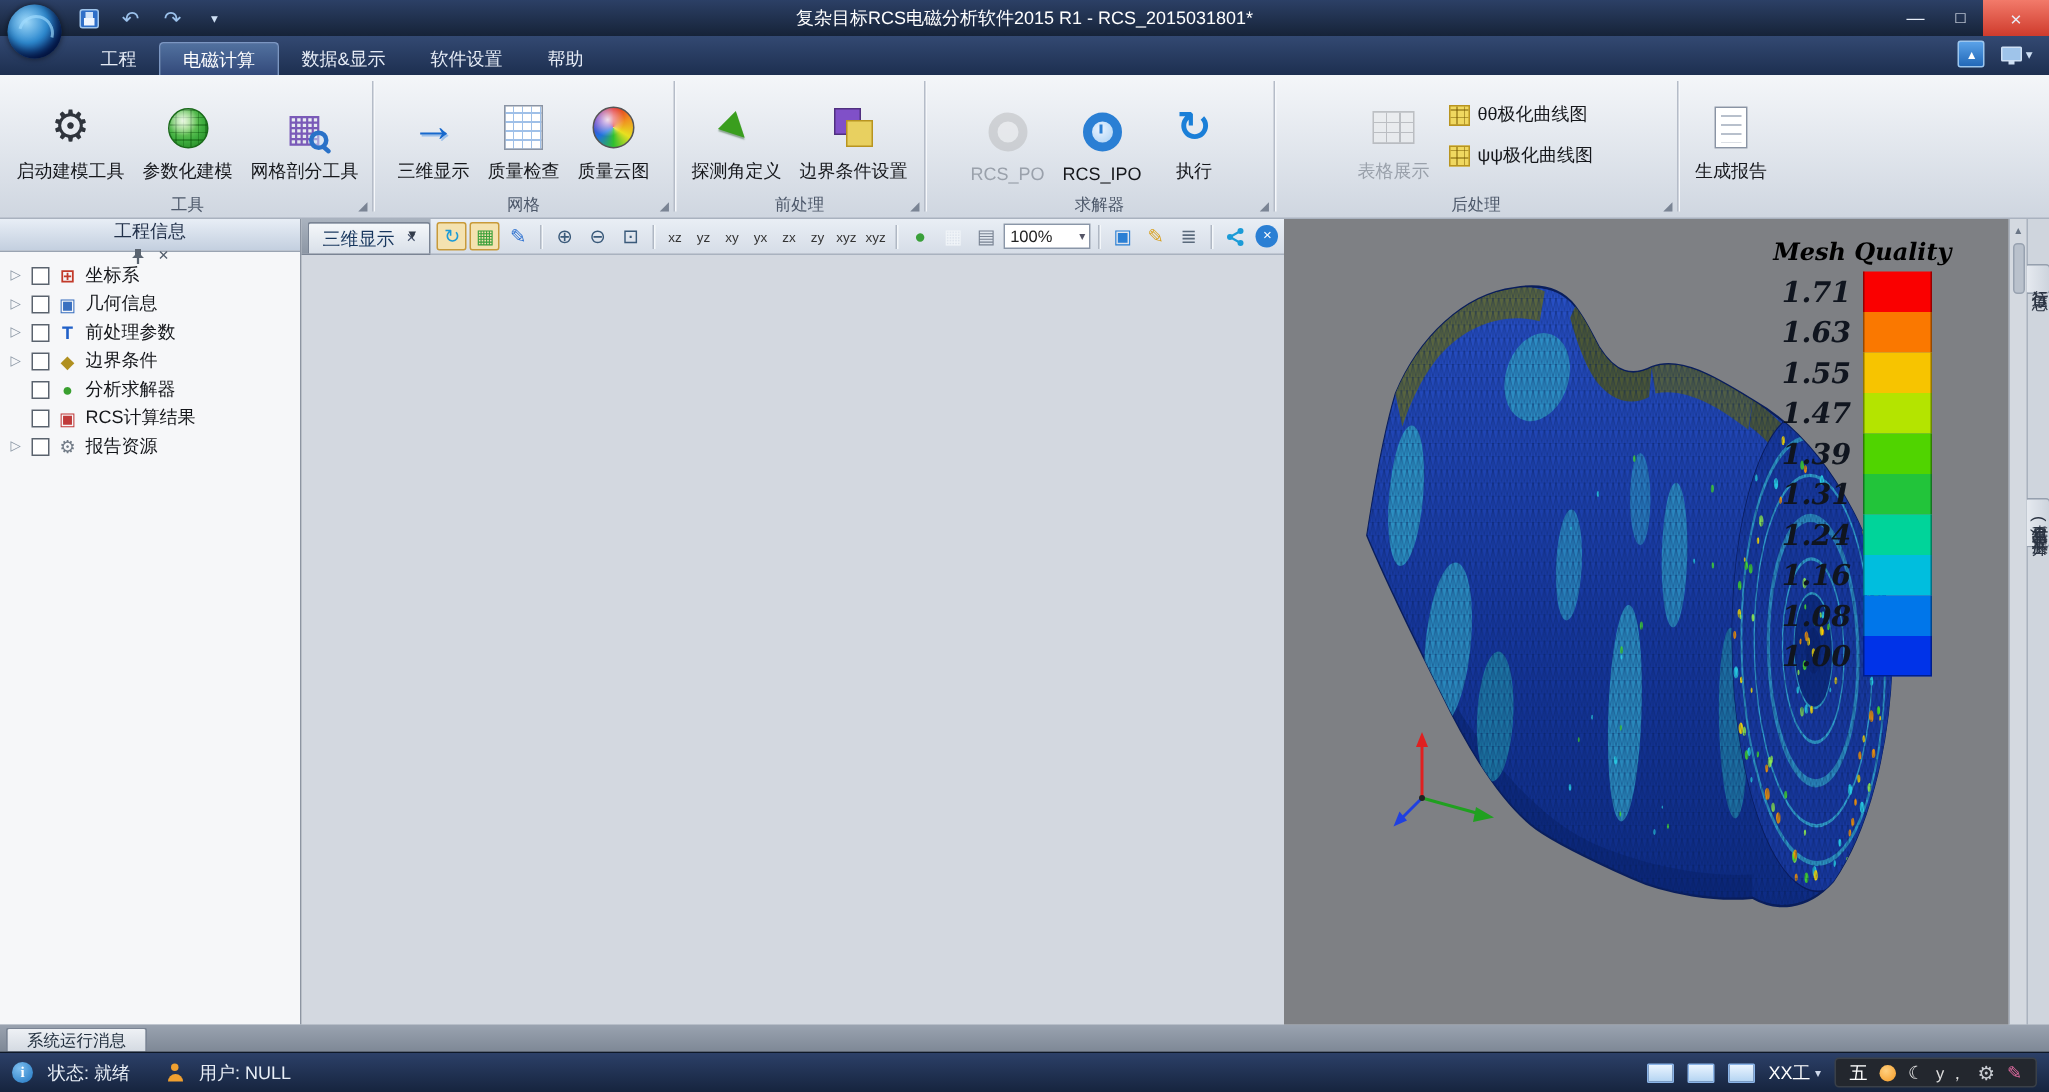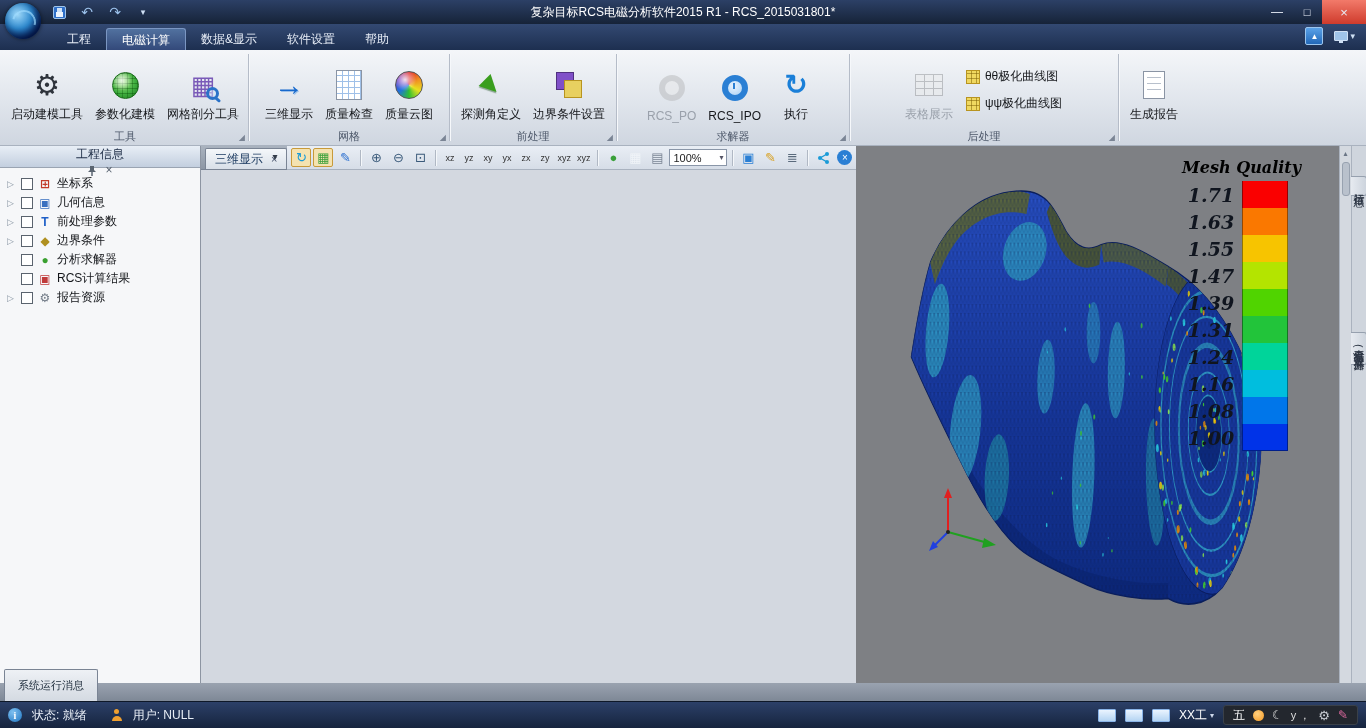--- a/index.html
+++ b/index.html
@@ -140,21 +140,21 @@
   .sthumb { width:8px; height:34px; background:#b9c1cc; border:1px solid #98a2b0; border-radius:3px; margin-top:4px; }
 
   
   .rightrail { width:15px; flex:0 0 auto; background:#cfd5dd; border-left:1px solid #aab2be; display:flex; flex-direction:column; align-items:center; }
   .vtab { writing-mode:vertical-rl; background:linear-gradient(90deg,#e6eaf0,#cdd4dd); border:1px solid #96a0ae; border-left:none; border-radius:0 3px 3px 0; font-size:11px; color:#2a3342; padding:7px 0; letter-spacing:1px; }
   .vtab.t1 { margin-top:30px; }
   .vtab.t2 { margin-top:136px; }
 
   
   .msgstrip { height:18px; background:linear-gradient(#9aa3b0,#7e8896); display:flex; align-items:flex-end; padding-left:4px; flex:0 0 auto; }
-  .msgtab { height:32px; padding:0 13px; background:linear-gradient(#eef1f5,#d4dae2); border:1px solid #7a8494; border-bottom:none; font-size:11px; color:#22303f; display:flex; align-items:center; border-radius:2px 2px 0 0; }
+  .msgtab { height:16px; padding:0 13px; background:linear-gradient(#eef1f5,#d4dae2); border:1px solid #7a8494; border-bottom:none; font-size:11px; color:#22303f; display:flex; align-items:center; border-radius:2px 2px 0 0; }
 
   .statusbar { height:27px; background:linear-gradient(#2c4068,#16243e); border-top:1px solid #0e1828; display:flex; align-items:center; color:#e8eef6; padding:0 8px; gap:10px; flex:0 0 auto; }
   .info-ic { width:14px; height:14px; border-radius:50%; background:radial-gradient(circle at 35% 30%, #7fc0f0, #1e74c0); color:#fff; font-size:10px; font-weight:bold; display:flex; align-items:center; justify-content:center; font-family:"Liberation Serif",serif; }
   .sb-label { font-size:12px; }
   .person { width:12px; height:12px; position:relative; margin-left:14px; }
   .person::before { content:""; position:absolute; left:3.5px; top:0; width:5px; height:5px; border-radius:50%; background:#f0a030; }
   .person::after { content:""; position:absolute; left:1px; bottom:0; width:10px; height:5px; border-radius:5px 5px 0 0; background:#f0a030; }
   .sb-right { margin-left:auto; display:flex; align-items:center; gap:9px; }
   .winthumb { width:18px; height:13px; border:1px solid #8ab4e8; background:linear-gradient(#eaf4ff,#b4d4f2); border-radius:1px; }
   .tray-label { font-size:12px; color:#fff; display:flex; align-items:center; gap:3px; }

